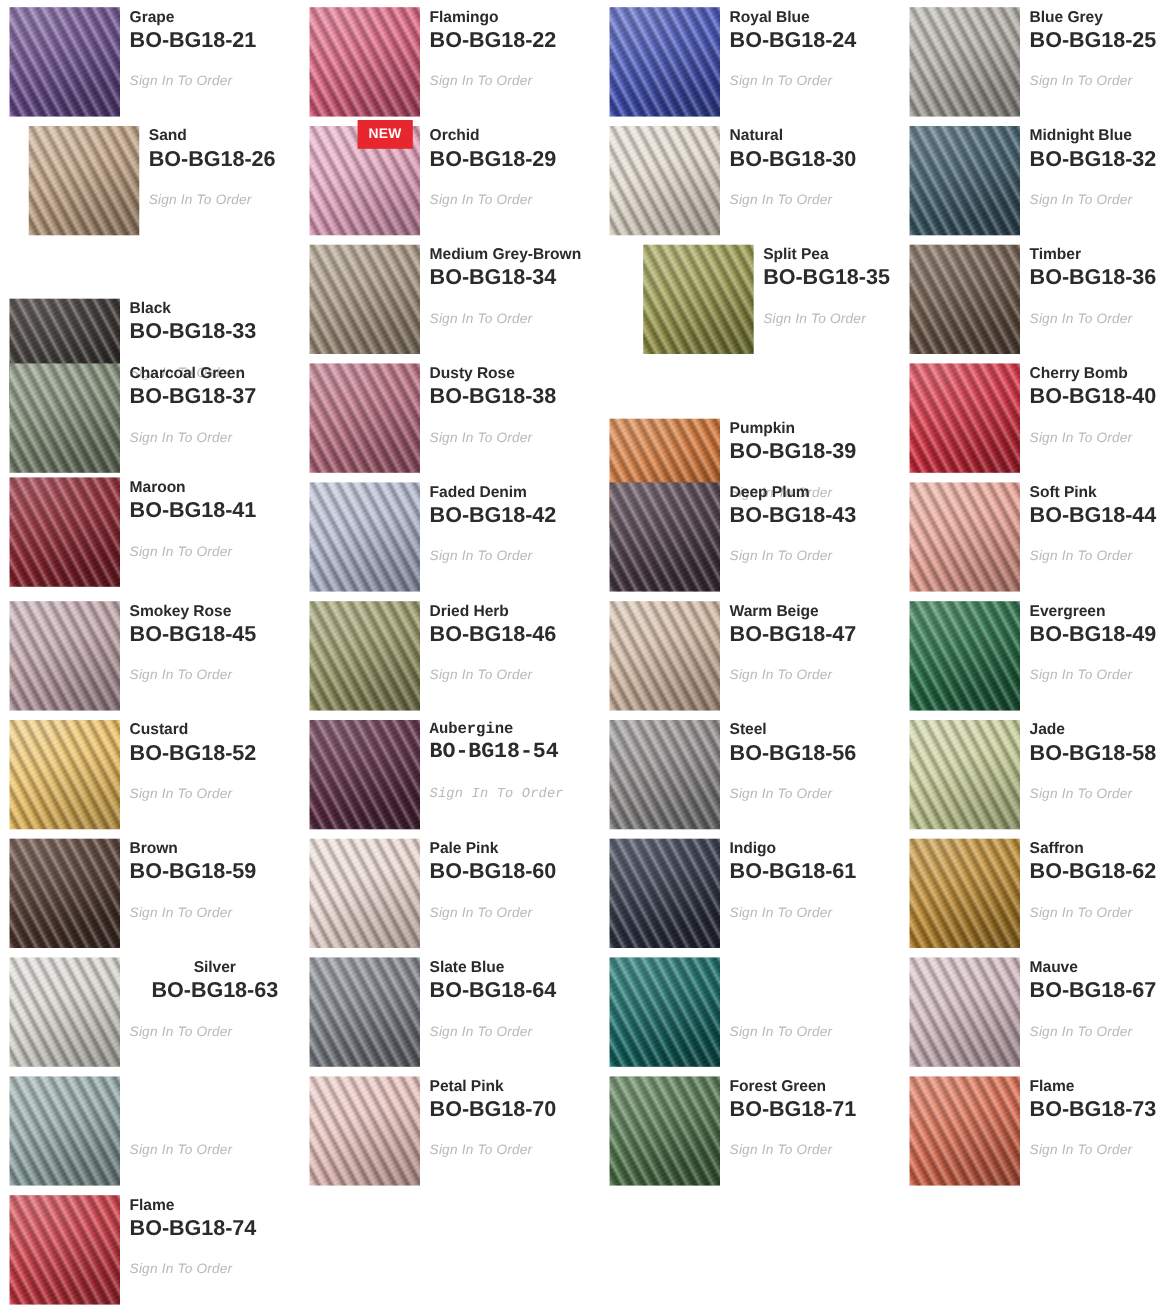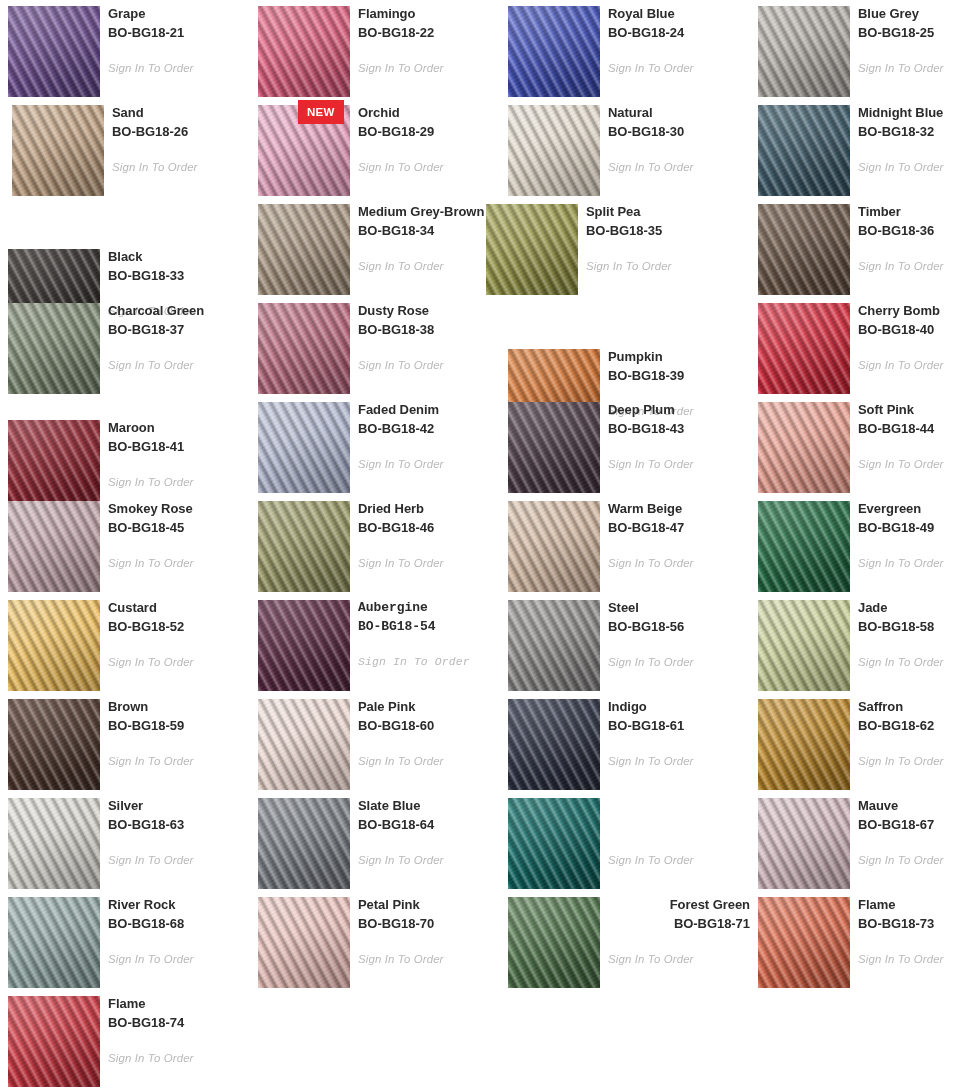--- a/index.html
+++ b/index.html
@@ -108,21 +108,21 @@
 
   .swatch-name {
     font-size: 13px;
     font-weight: bold;
     color: #2b2b2b;
     line-height: 18.5px;
     letter-spacing: -0.05px;
   }
 
   .swatch-code {
-    font-size: 13px;
+    font-size: 18px;
     font-weight: bold;
     color: #2b2b2b;
     line-height: 18.5px;
     letter-spacing: -0.05px;
   }
 
   .swatch-order {
     position: absolute;
     left: 108px;
     top: 62px;
@@ -170,21 +170,21 @@
     <div class="swatch-card" style="left: 750px; top: 0px;">
       <div class="swatch-image-wrap">
         <div class="swatch-image" style="background: linear-gradient(145deg, rgb(207, 204, 197) 0%, rgb(179, 175, 168) 46%, rgb(150, 146, 140) 100%);"></div>
       </div>
       <div class="swatch-text">
         <div class="swatch-name">Blue Grey</div>
         <div class="swatch-code">BO-BG18-25</div>
       </div>
       <div class="swatch-order">Sign In To Order</div>
     </div>
-    <div class="swatch-card" style="left: 4px; top: 99px;">
+    <div class="swatch-card" style="left: 16px; top: 99px;">
       <div class="swatch-image-wrap">
         <div class="swatch-image" style="background: linear-gradient(145deg, rgb(220, 193, 164) 0%, rgb(196, 164, 132) 46%, rgb(169, 138, 108) 100%);"></div>
       </div>
       <div class="swatch-text">
         <div class="swatch-name">Sand</div>
         <div class="swatch-code">BO-BG18-26</div>
       </div>
       <div class="swatch-order">Sign In To Order</div>
     </div>
     <div class="swatch-card" style="left: 250px; top: 99px;">
@@ -231,21 +231,21 @@
     <div class="swatch-card" style="left: 250px; top: 198px;">
       <div class="swatch-image-wrap">
         <div class="swatch-image" style="background: linear-gradient(145deg, rgb(196, 180, 158) 0%, rgb(168, 150, 129) 46%, rgb(141, 123, 102) 100%);"></div>
       </div>
       <div class="swatch-text">
         <div class="swatch-name">Medium Grey-Brown</div>
         <div class="swatch-code">BO-BG18-34</div>
       </div>
       <div class="swatch-order">Sign In To Order</div>
     </div>
-    <div class="swatch-card" style="left: 478px; top: 198px;">
+    <div class="swatch-card" style="left: 528px; top: 198px;">
       <div class="swatch-image-wrap">
         <div class="swatch-image" style="background: linear-gradient(145deg, rgb(180, 180, 104) 0%, rgb(154, 154, 74) 46%, rgb(126, 126, 53) 100%);"></div>
       </div>
       <div class="swatch-text">
         <div class="swatch-name">Split Pea</div>
         <div class="swatch-code">BO-BG18-35</div>
       </div>
       <div class="swatch-order">Sign In To Order</div>
     </div>
     <div class="swatch-card" style="left: 750px; top: 198px;">
@@ -291,21 +291,21 @@
     <div class="swatch-card" style="left: 750px; top: 297px;">
       <div class="swatch-image-wrap">
         <div class="swatch-image" style="background: linear-gradient(145deg, rgb(234, 81, 96) 0%, rgb(216, 42, 60) 46%, rgb(184, 23, 40) 100%);"></div>
       </div>
       <div class="swatch-text">
         <div class="swatch-name">Cherry Bomb</div>
         <div class="swatch-code">BO-BG18-40</div>
       </div>
       <div class="swatch-order">Sign In To Order</div>
     </div>
-    <div class="swatch-card" style="left: 0px; top: 414px;">
+    <div class="swatch-card" style="left: 0px; top: 392px;">
       <div class="swatch-image-wrap">
         <div class="swatch-image" style="background: linear-gradient(145deg, rgb(169, 58, 70) 0%, rgb(142, 31, 43) 46%, rgb(114, 20, 30) 100%);"></div>
       </div>
       <div class="swatch-text">
         <div class="swatch-name">Maroon</div>
         <div class="swatch-code">BO-BG18-41</div>
       </div>
       <div class="swatch-order">Sign In To Order</div>
     </div>
     <div class="swatch-card" style="left: 250px; top: 396px;">
@@ -451,21 +451,21 @@
     <div class="swatch-card" style="left: 750px; top: 693px;">
       <div class="swatch-image-wrap">
         <div class="swatch-image" style="background: linear-gradient(145deg, rgb(216, 166, 76) 0%, rgb(192, 138, 42) 46%, rgb(160, 112, 26) 100%);"></div>
       </div>
       <div class="swatch-text">
         <div class="swatch-name">Saffron</div>
         <div class="swatch-code">BO-BG18-62</div>
       </div>
       <div class="swatch-order">Sign In To Order</div>
     </div>
-    <div class="swatch-card" style="left: 0px; top: 792px;">
+    <div class="swatch-card" style="left: 0px; top: 792px; text-align: center;">
       <div class="swatch-image-wrap">
         <div class="swatch-image" style="background: linear-gradient(145deg, rgb(239, 238, 233) 0%, rgb(220, 218, 211) 46%, rgb(197, 195, 188) 100%);"></div>
       </div>
       <div class="swatch-text">
         <div class="swatch-name">Silver</div>
         <div class="swatch-code">BO-BG18-63</div>
       </div>
       <div class="swatch-order">Sign In To Order</div>
     </div>
     <div class="swatch-card" style="left: 250px; top: 792px;">
@@ -491,37 +491,33 @@
       <div class="swatch-text">
         <div class="swatch-name">Mauve</div>
         <div class="swatch-code">BO-BG18-67</div>
       </div>
       <div class="swatch-order">Sign In To Order</div>
     </div>
     <div class="swatch-card" style="left: 0px; top: 891px;">
       <div class="swatch-image-wrap">
         <div class="swatch-image" style="background: linear-gradient(145deg, rgb(174, 194, 192) 0%, rgb(147, 170, 168) 46%, rgb(119, 144, 142) 100%);"></div>
       </div>
-      <div class="swatch-text">
-        <div class="swatch-name">River Rock</div>
-        <div class="swatch-code">BO-BG18-68</div>
-      </div>
       <div class="swatch-order">Sign In To Order</div>
     </div>
     <div class="swatch-card" style="left: 250px; top: 891px;">
       <div class="swatch-image-wrap">
         <div class="swatch-image" style="background: linear-gradient(145deg, rgb(249, 220, 216) 0%, rgb(239, 198, 192) 46%, rgb(223, 172, 165) 100%);"></div>
       </div>
       <div class="swatch-text">
         <div class="swatch-name">Petal Pink</div>
         <div class="swatch-code">BO-BG18-70</div>
       </div>
       <div class="swatch-order">Sign In To Order</div>
     </div>
-    <div class="swatch-card" style="left: 500px; top: 891px; text-align: right;">
+    <div class="swatch-card" style="left: 500px; top: 891px;">
       <div class="swatch-image-wrap">
         <div class="swatch-image" style="background: linear-gradient(145deg, rgb(107, 143, 99) 0%, rgb(78, 116, 73) 46%, rgb(55, 90, 52) 100%);"></div>
       </div>
       <div class="swatch-text">
         <div class="swatch-name">Forest Green</div>
         <div class="swatch-code">BO-BG18-71</div>
       </div>
       <div class="swatch-order">Sign In To Order</div>
     </div>
     <div class="swatch-card" style="left: 750px; top: 891px;">

